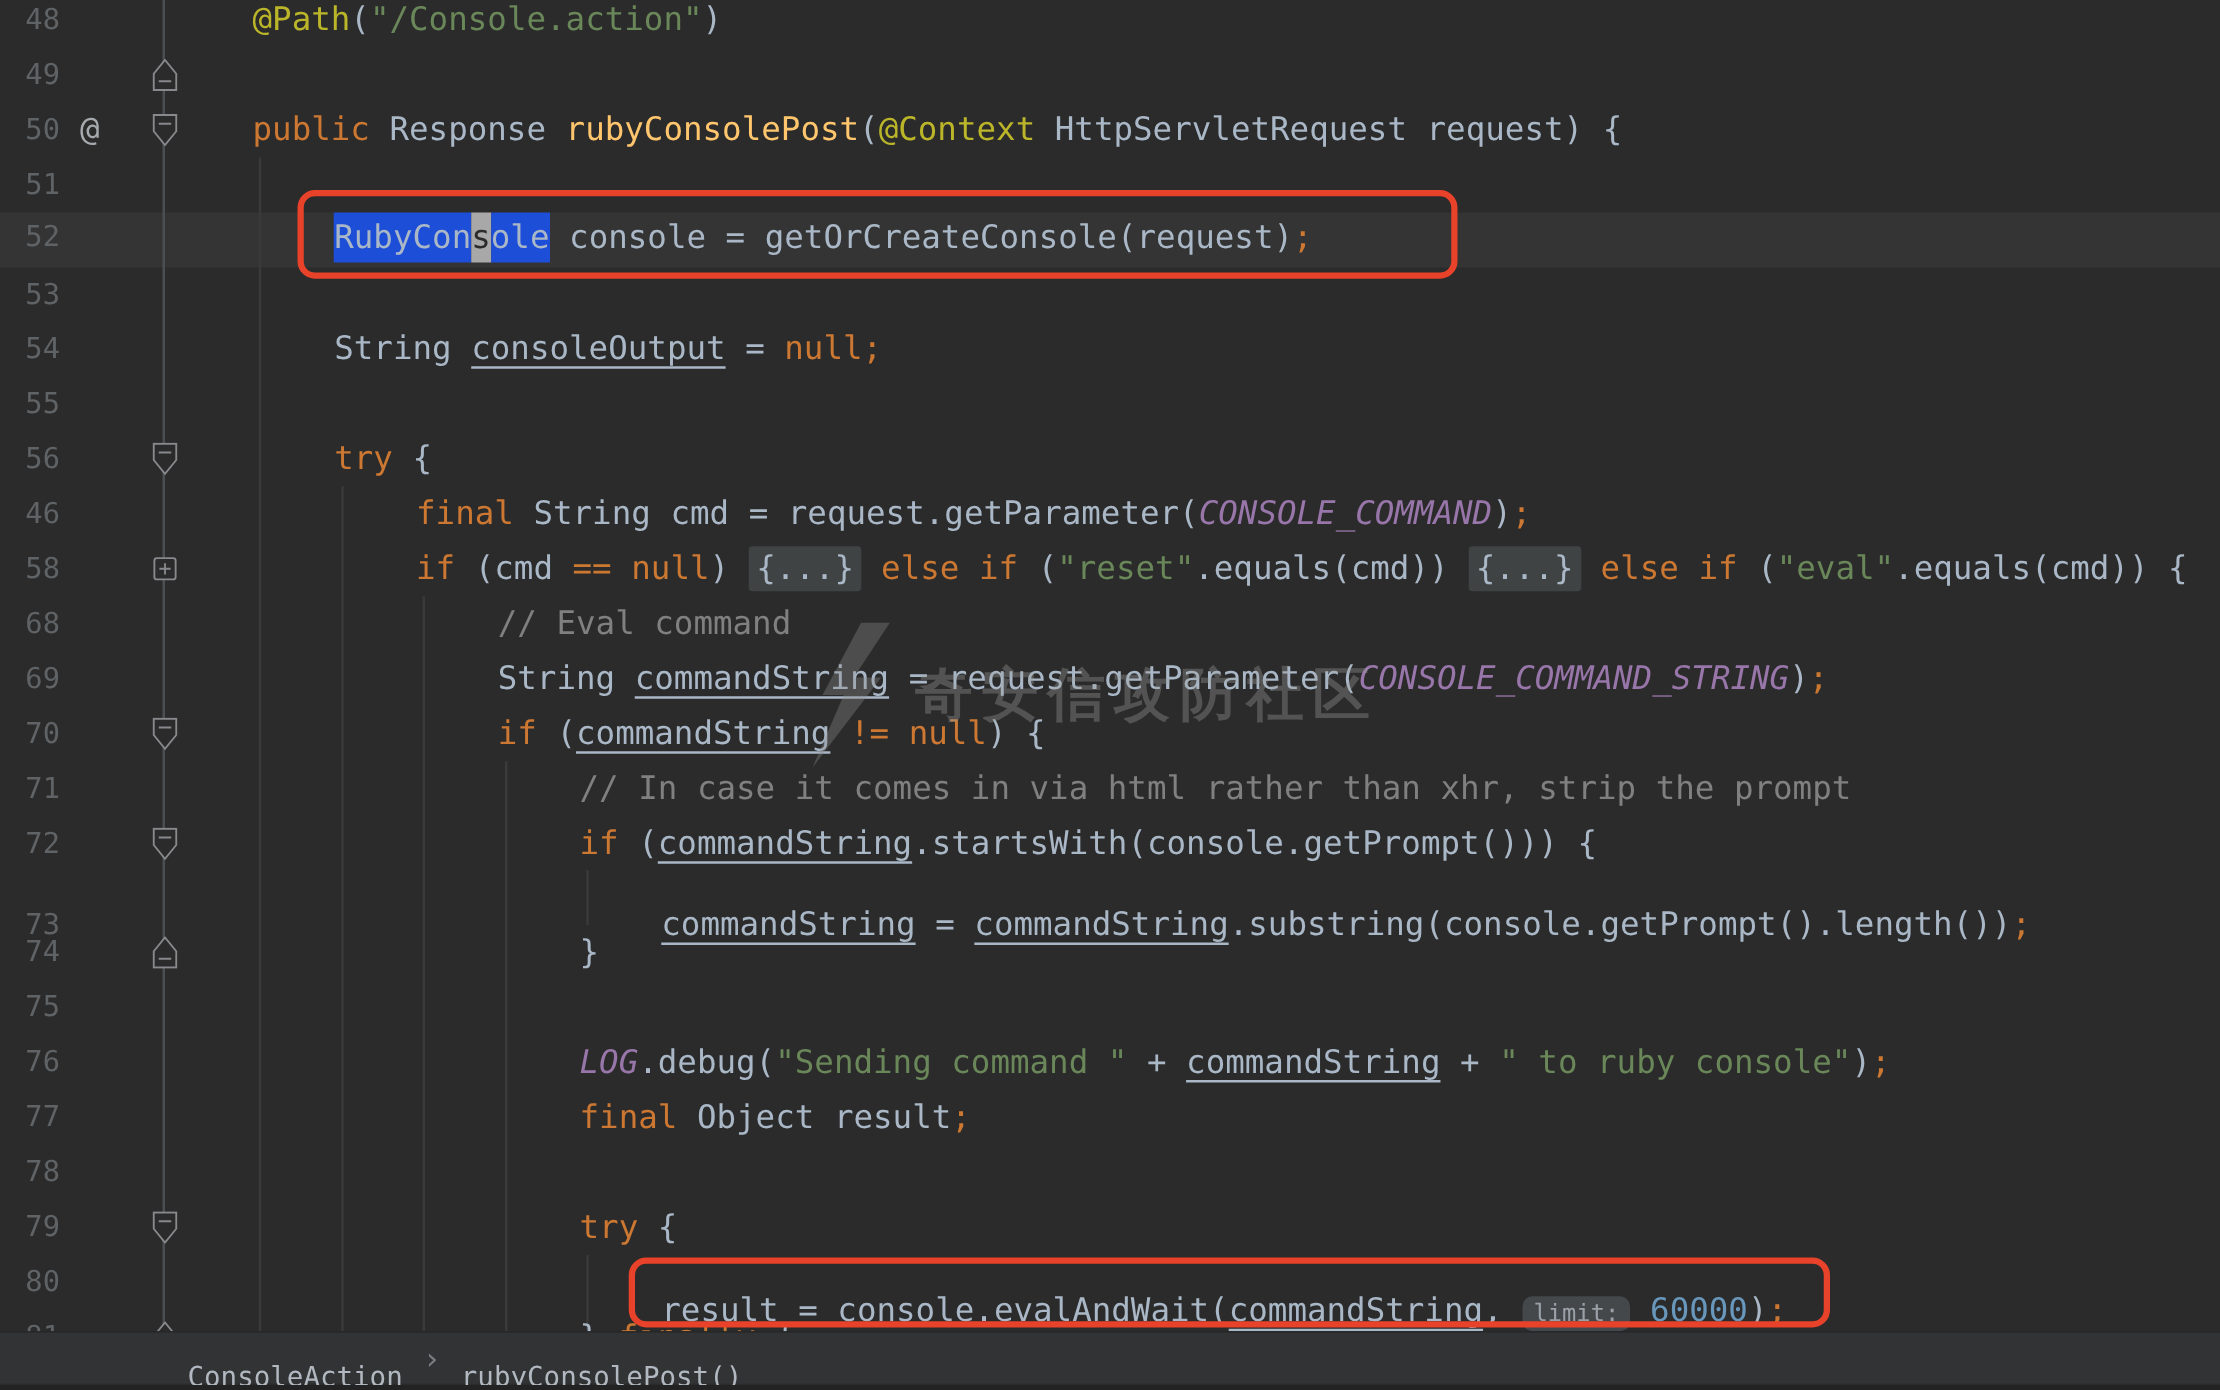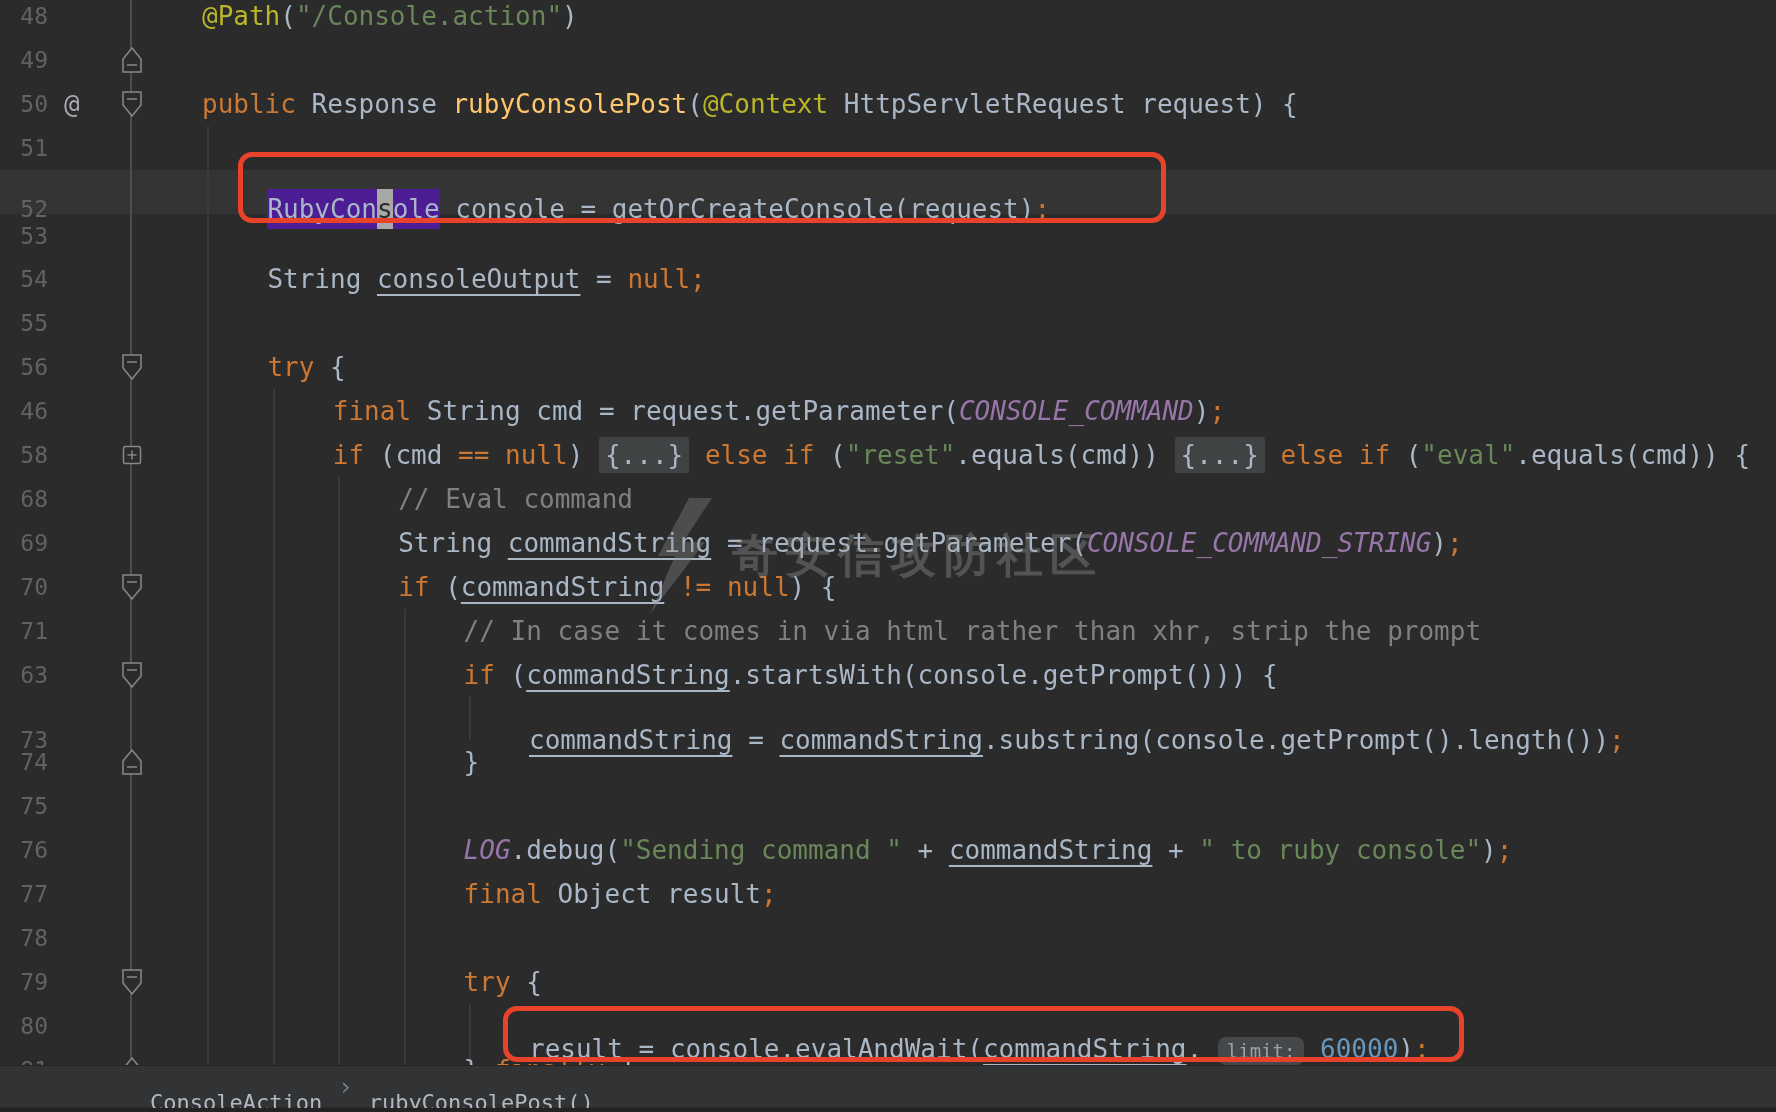--- a/index.html
+++ b/index.html
@@ -19,21 +19,21 @@
   .t-kw{color:#cc7832;}
   .t-semi{color:#cc7832;}
   .t-ann{color:#bbb529;}
   .t-str{color:#6a8759;}
   .t-const{color:#9876aa;font-style:italic;}
   .t-mdecl{color:#ffc66d;}
   .t-num{color:#6897bb;}
   .t-com{color:#808080;}
   .t-fold{color:#a9b7c6;background:#404344;border-radius:3px;padding:3px 6px;}
   .t-uvar{color:#a9b7c6;text-decoration:underline;text-decoration-thickness:2px;text-underline-offset:6px;}
-  .t-sel{background:#4c1d95;padding:5px 0;}
+  .t-sel{background:#1d4ed8;padding:5px 0;}
   .t-caret{background:#a8a8a8;color:#2b2b2b;padding:5px 0;}
   .t-hint{background:#45484b;color:#9aa0a8;border-radius:8px;padding:3px 9px;font-size:19px;}
   .ann-box{position:absolute;border:5px solid #e8432a;border-radius:14px;box-sizing:border-box;}
   .watermark{position:absolute;left:650px;top:498px;display:flex;align-items:center;opacity:.34;pointer-events:none;}
   .wm-text{font-family:"DejaVu Sans","Liberation Sans",sans-serif;font-size:46px;color:#a0a0a0;letter-spacing:7px;margin-left:20px;font-weight:bold;}
   .crumbs{
     position:absolute;left:0;top:1065px;width:100%;height:42px;background:#313335;border-top:1px solid #252525;
     display:flex;align-items:center;padding-left:150px;box-sizing:border-box;gap:16px;
     font-size:22px;color:#b2b8c0;
   }
@@ -75,21 +75,21 @@
         <span class="fold-icon"><svg width="22" height="26" viewBox="0 0 22 26">
             <polygon points="2,1 20,1 20,14 11,25 2,14" fill="#2b2b2b" stroke="#87898c" stroke-width="1.5"></polygon>
             <line x1="6" y1="8" x2="16" y2="8" stroke="#87898c" stroke-width="1.5"></line>
           </svg></span>
         <span class="code" style="left: 202px;"><span class="t-kw">public</span><span class="t-def"> Response </span><span class="t-mdecl">rubyConsolePost</span><span class="t-def">(</span><span class="t-ann">@Context</span><span class="t-def"> HttpServletRequest request) {</span></span>
       </div>
       <div class="row" style="top: 125.7px;">
         <span class="ln">51</span>
         <span class="code" style="left: 267.4px;"></span>
       </div>
-      <div class="row" style="top: 187px;">
+      <div class="row" style="top: 168px;">
         <span class="ln">52</span>
         <span class="code" style="left: 267.4px;"><span class="t-sel">RubyCon</span><span class="t-caret">s</span><span class="t-sel">ole</span><span class="t-def"> console = getOrCreateConsole(request)</span><span class="t-semi">;</span></span>
       </div>
       <div class="row" style="top: 213.5px;">
         <span class="ln">53</span>
         <span class="code" style="left: 267.4px;"></span>
       </div>
       <div class="row" style="top: 257.4px;">
         <span class="ln">54</span>
         <span class="code" style="left: 267.4px;"><span class="t-def">String </span><span class="t-uvar">consoleOutput</span><span class="t-def"> = </span><span class="t-kw">null</span><span class="t-semi">;</span></span>
@@ -133,21 +133,21 @@
             <polygon points="2,1 20,1 20,14 11,25 2,14" fill="#2b2b2b" stroke="#87898c" stroke-width="1.5"></polygon>
             <line x1="6" y1="8" x2="16" y2="8" stroke="#87898c" stroke-width="1.5"></line>
           </svg></span>
         <span class="code" style="left: 398.2px;"><span class="t-kw">if</span><span class="t-def"> (</span><span class="t-uvar">commandString</span><span class="t-def"> </span><span class="t-kw">!=</span><span class="t-def"> </span><span class="t-kw">null</span><span class="t-def">) {</span></span>
       </div>
       <div class="row" style="top: 608.6px;">
         <span class="ln">71</span>
         <span class="code" style="left: 463.6px;"><span class="t-com">// In case it comes in via html rather than xhr, strip the prompt</span></span>
       </div>
       <div class="row" style="top: 652.5px;">
-        <span class="ln">63</span>
+        <span class="ln">72</span>
         <span class="fold-icon"><svg width="22" height="26" viewBox="0 0 22 26">
             <polygon points="2,1 20,1 20,14 11,25 2,14" fill="#2b2b2b" stroke="#87898c" stroke-width="1.5"></polygon>
             <line x1="6" y1="8" x2="16" y2="8" stroke="#87898c" stroke-width="1.5"></line>
           </svg></span>
         <span class="code" style="left: 463.6px;"><span class="t-kw">if</span><span class="t-def"> (</span><span class="t-uvar">commandString</span><span class="t-def">.startsWith(console.getPrompt())) {</span></span>
       </div>
       <div class="row" style="top: 718px;">
         <span class="ln">73</span>
         <span class="code" style="left: 529px;"><span class="t-uvar">commandString</span><span class="t-def"> = </span><span class="t-uvar">commandString</span><span class="t-def">.substring(console.getPrompt().length())</span><span class="t-semi">;</span></span>
       </div>

